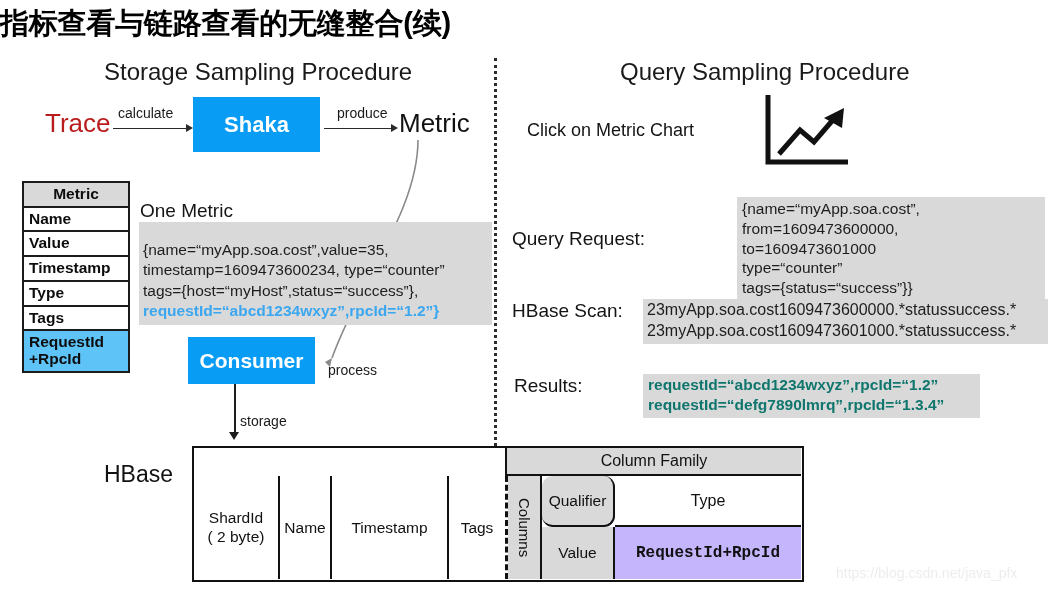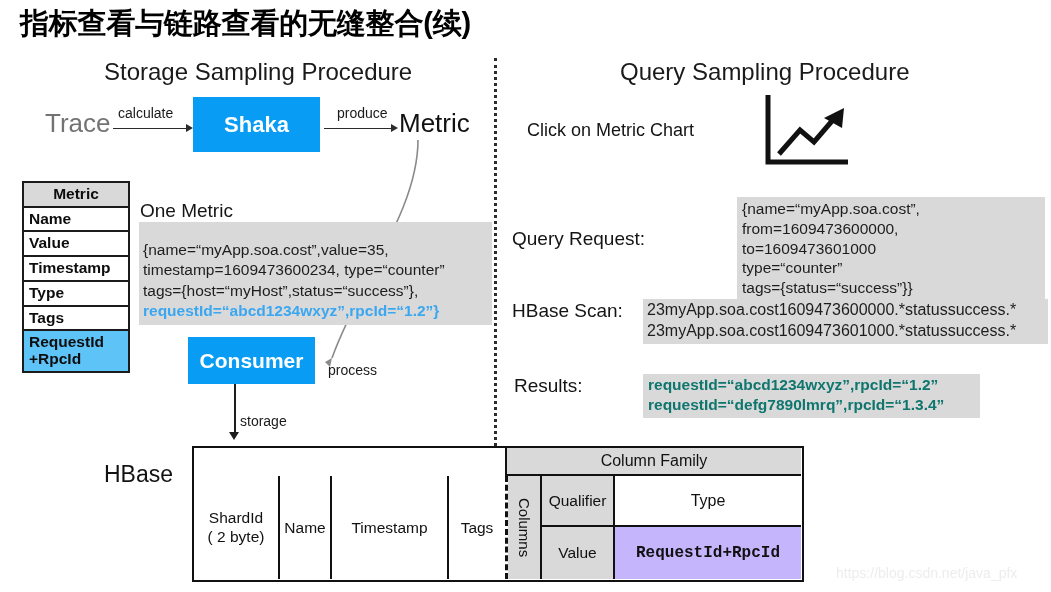--- a/index.html
+++ b/index.html
@@ -23,21 +23,20 @@
   
   #page-title {
     left: 0px;
     top: 4px;
     width: 640px;
     font-size: 29px;
     font-weight: bold;
     letter-spacing: -0.2px;
     color: #000000;
     white-space: nowrap;
-    margin-left: 20px;
   }
 
   
   .section-heading {
     font-size: 24px;
     color: #1a1a1a;
     white-space: nowrap;
   }
   #storage-heading { left: 104px; top: 58px; }
   #query-heading   { left: 620px; top: 58px; }
@@ -47,21 +46,21 @@
     left: 494px;
     top: 58px;
     width: 0px;
     height: 400px;
     border-left: 3px dotted #2c2c2c;
   }
 
   
   #trace-label {
     left: 45px; top: 108px;
-    font-size: 26px; color: #737373;
+    font-size: 26px; color: #b91c1c;
   }
   #metric-label {
     left: 399px; top: 108px;
     font-size: 26px; color: #111;
   }
   .blue-box {
     background: #089cf5;
     color: #ffffff;
     font-weight: bold;
     display: flex;
@@ -284,20 +283,21 @@
   }
   #hb-columns span {
     writing-mode: vertical-rl;
     text-orientation: mixed;
   }
   #hb-qualifier {
     left: 348px; top: 28px; width: 73px; height: 51px;
     background: #d9d9d9;
     border-bottom: 2.5px solid #111;
     border-right: 2.5px solid #111;
+    border-radius: 11px;
   }
   #hb-value {
     left: 348px; top: 79px; width: 73px; height: 52px;
     background: #d9d9d9;
     border-right: 2.5px solid #111;
   }
   #hb-type {
     left: 421px; top: 28px; width: 186px; height: 51px;
     background: #ffffff;
     border-bottom: 2.5px solid #111;

